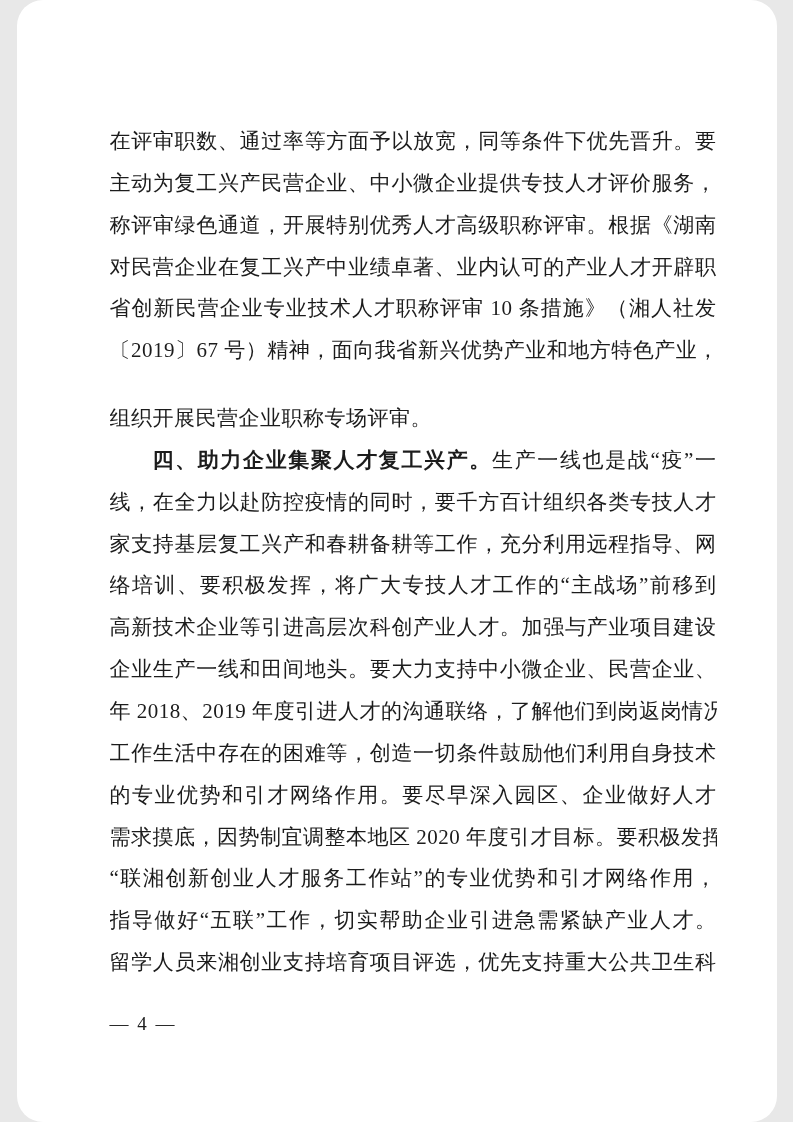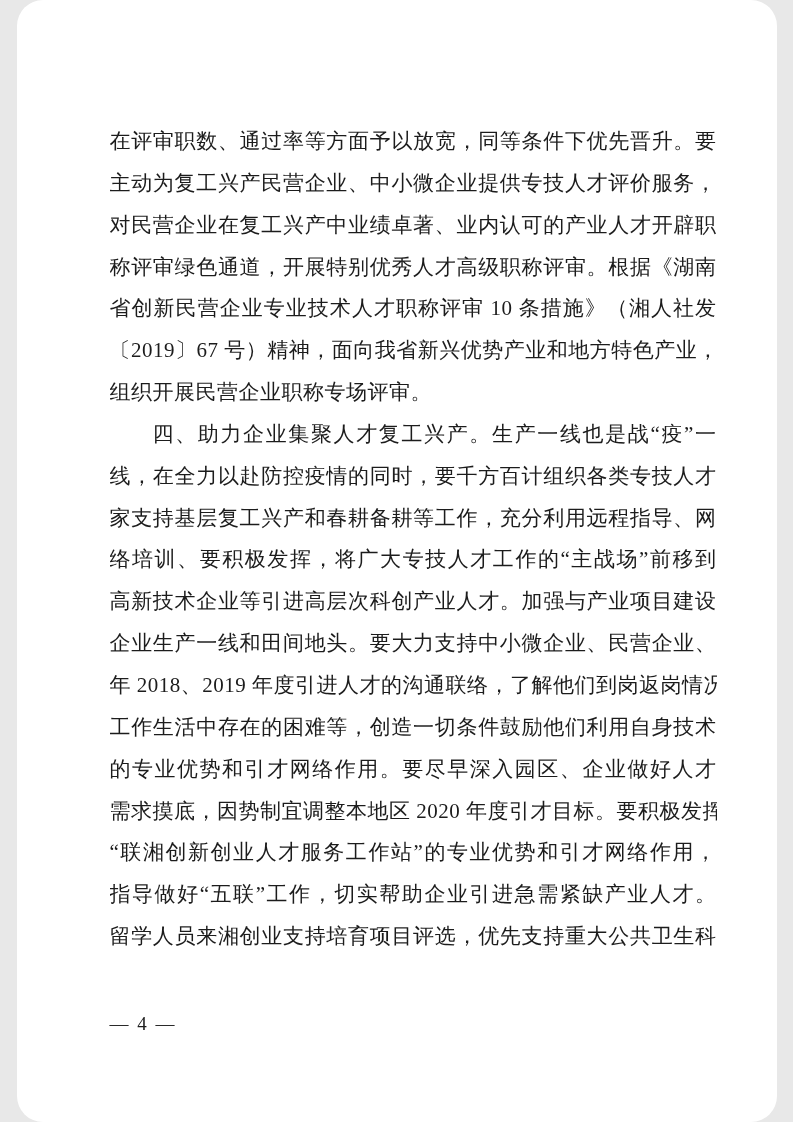--- a/index.html
+++ b/index.html
@@ -31,48 +31,49 @@
     font-size: 21px;
     letter-spacing: 0.5px;
     text-align: justify;
     text-align-last: justify;
     overflow: hidden;
     white-space: nowrap;
   }
   .line.short {
     text-align: right;
     text-align-last: left;
+    margin-top: 26px;
   }
   .line.indent {
     padding-left: 43px;
     width: 564px;
   }
   .bold {
-    font-weight: 400;
+    font-weight: 700;
   }
   .page-number {
     position: absolute;
     left: 93px;
     top: 1010px;
     font-size: 19px;
     line-height: 28px;
     letter-spacing: 2px;
     color: #1c1c1c;
   }
 </style>
 </head>
 <body>
 
 <div class="page">
   <div class="text-block">
 
     <p class="line">在评审职数、通过率等方面予以放宽，同等条件下优先晋升。要</p>
     <p class="line">主动为复工兴产民营企业、中小微企业提供专技人才评价服务，</p>
+    <p class="line">称评审绿色通道，开展特别优秀人才高级职称评审。根据《湖南</p>
     <p class="line">对民营企业在复工兴产中业绩卓著、业内认可的产业人才开辟职</p>
-    <p class="line">称评审绿色通道，开展特别优秀人才高级职称评审。根据《湖南</p>
     <p class="line">省创新民营企业专业技术人才职称评审 10 条措施》（湘人社发</p>
     <p class="line">〔2019〕67 号）精神，面向我省新兴优势产业和地方特色产业，</p>
     <p class="line short">组织开展民营企业职称专场评审。</p>
 
     <p class="line indent"><span class="bold">四、助力企业集聚人才复工兴产。</span><span>生产一线也是战“疫”一</span></p>
 
     <p class="line">线，在全力以赴防控疫情的同时，要千方百计组织各类专技人才</p>
     <p class="line">家支持基层复工兴产和春耕备耕等工作，充分利用远程指导、网</p>
     <p class="line">络培训、要积极发挥，将广大专技人才工作的“主战场”前移到</p>
     <p class="line">高新技术企业等引进高层次科创产业人才。加强与产业项目建设</p>

